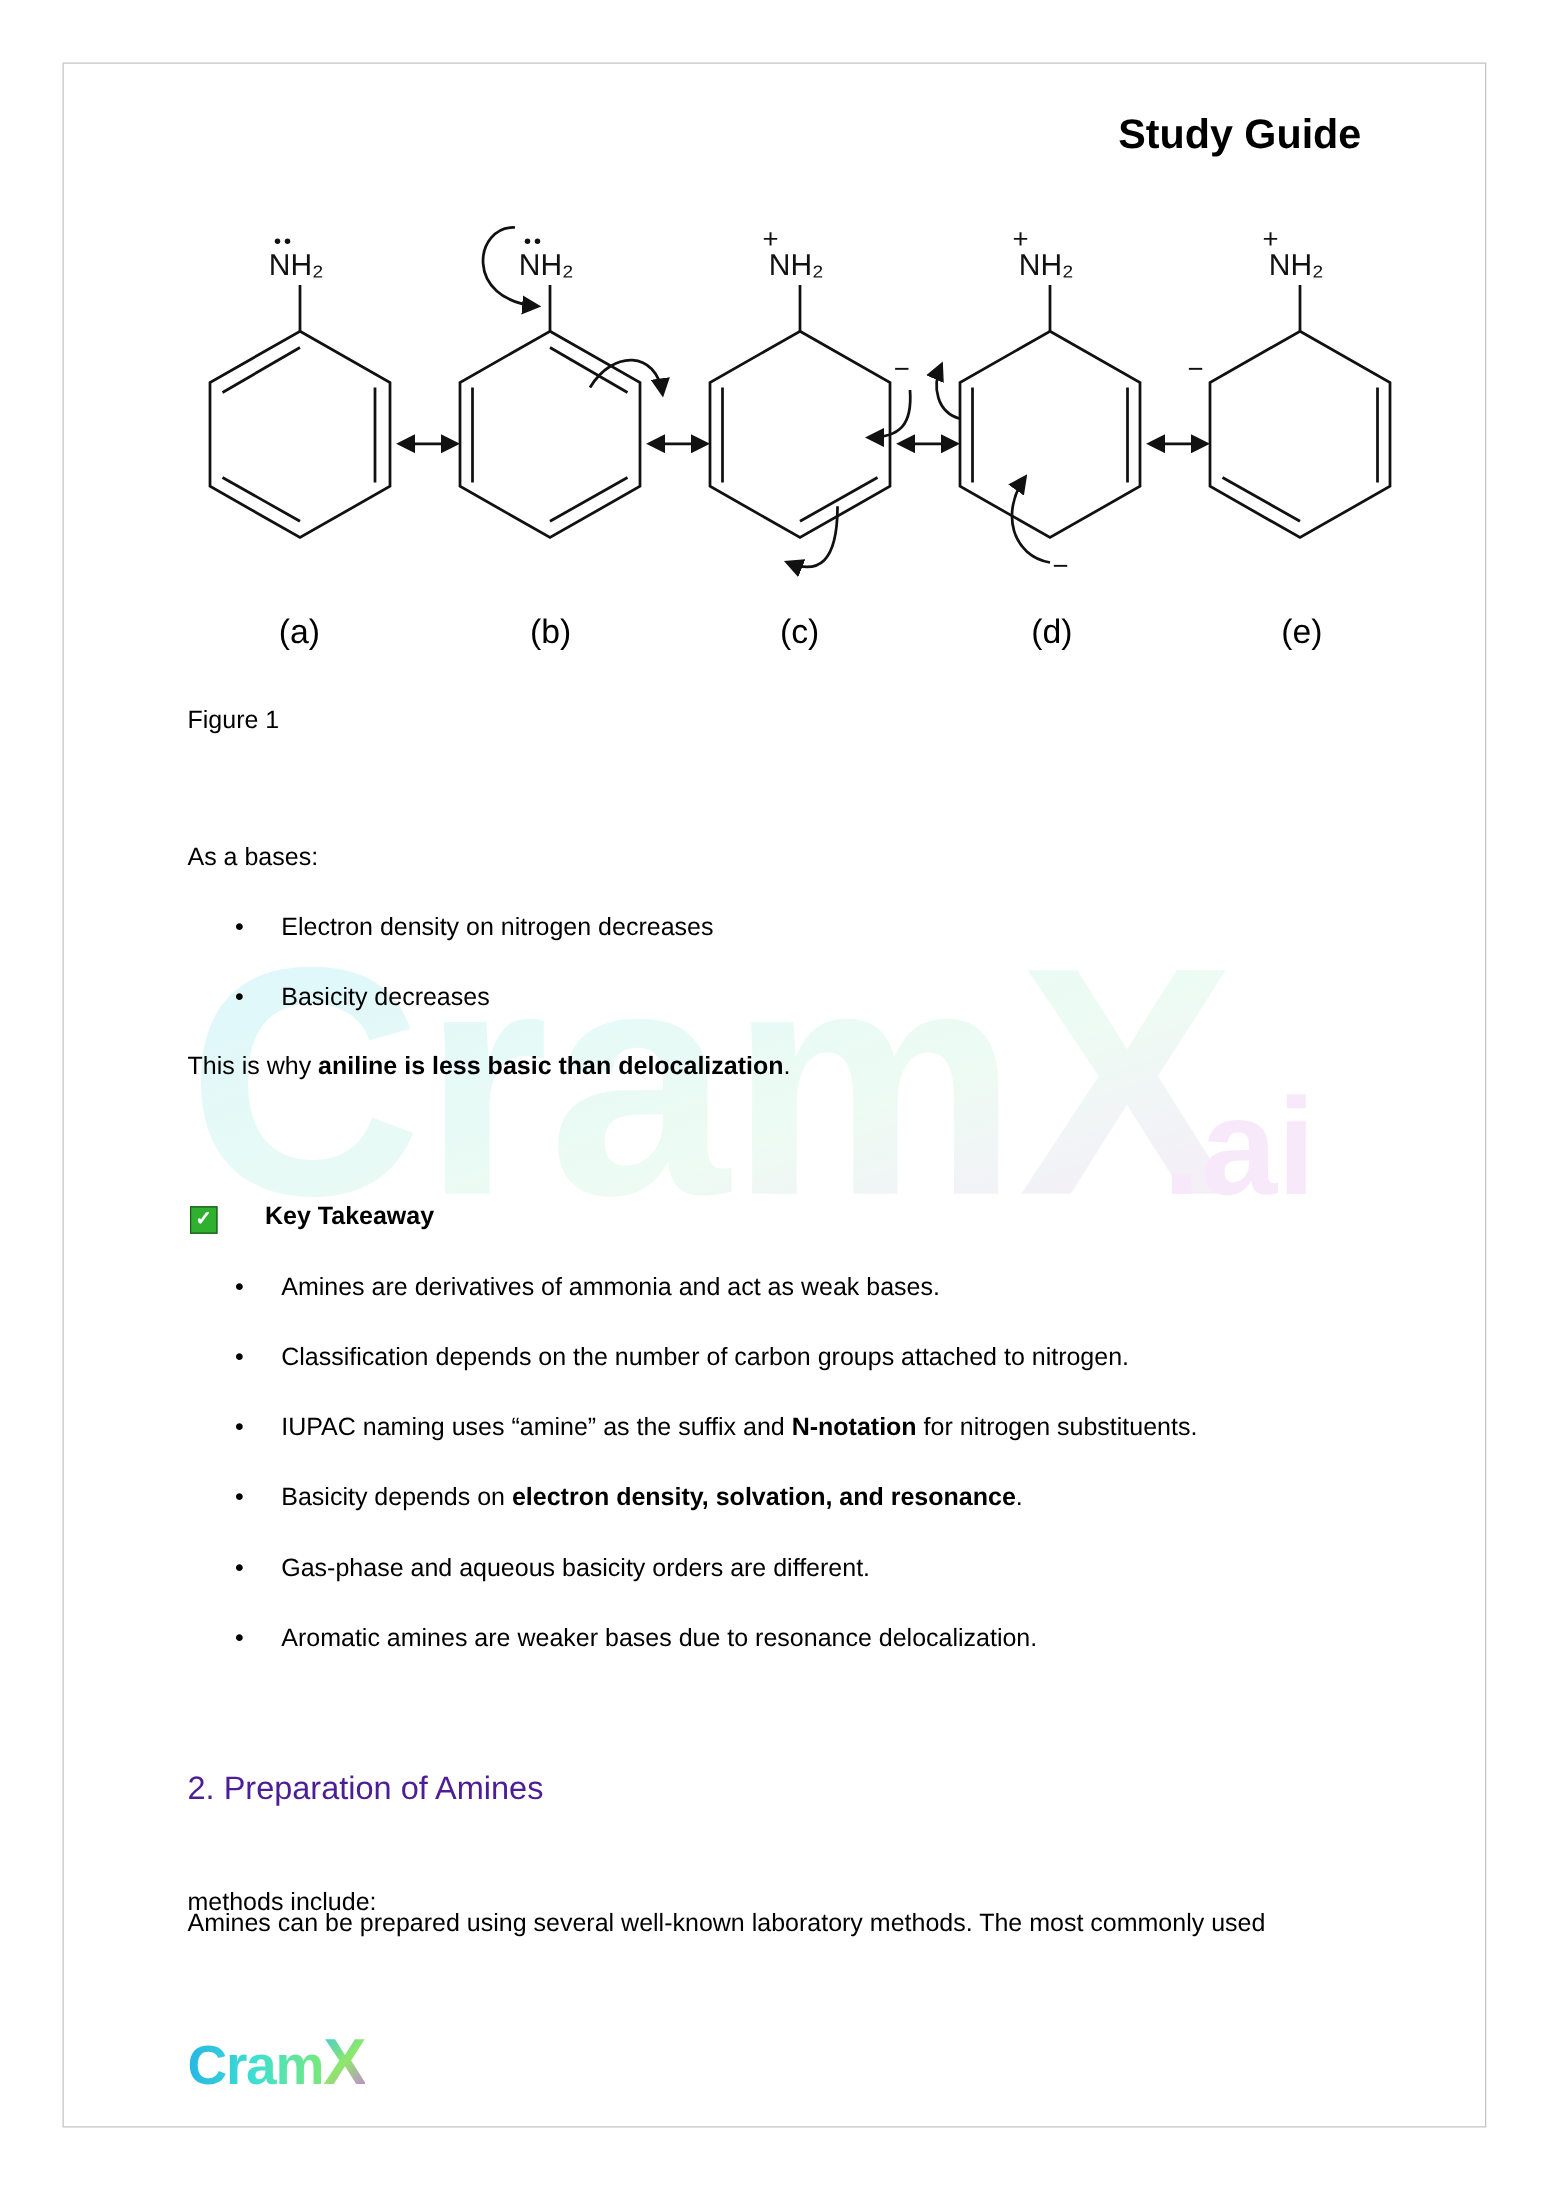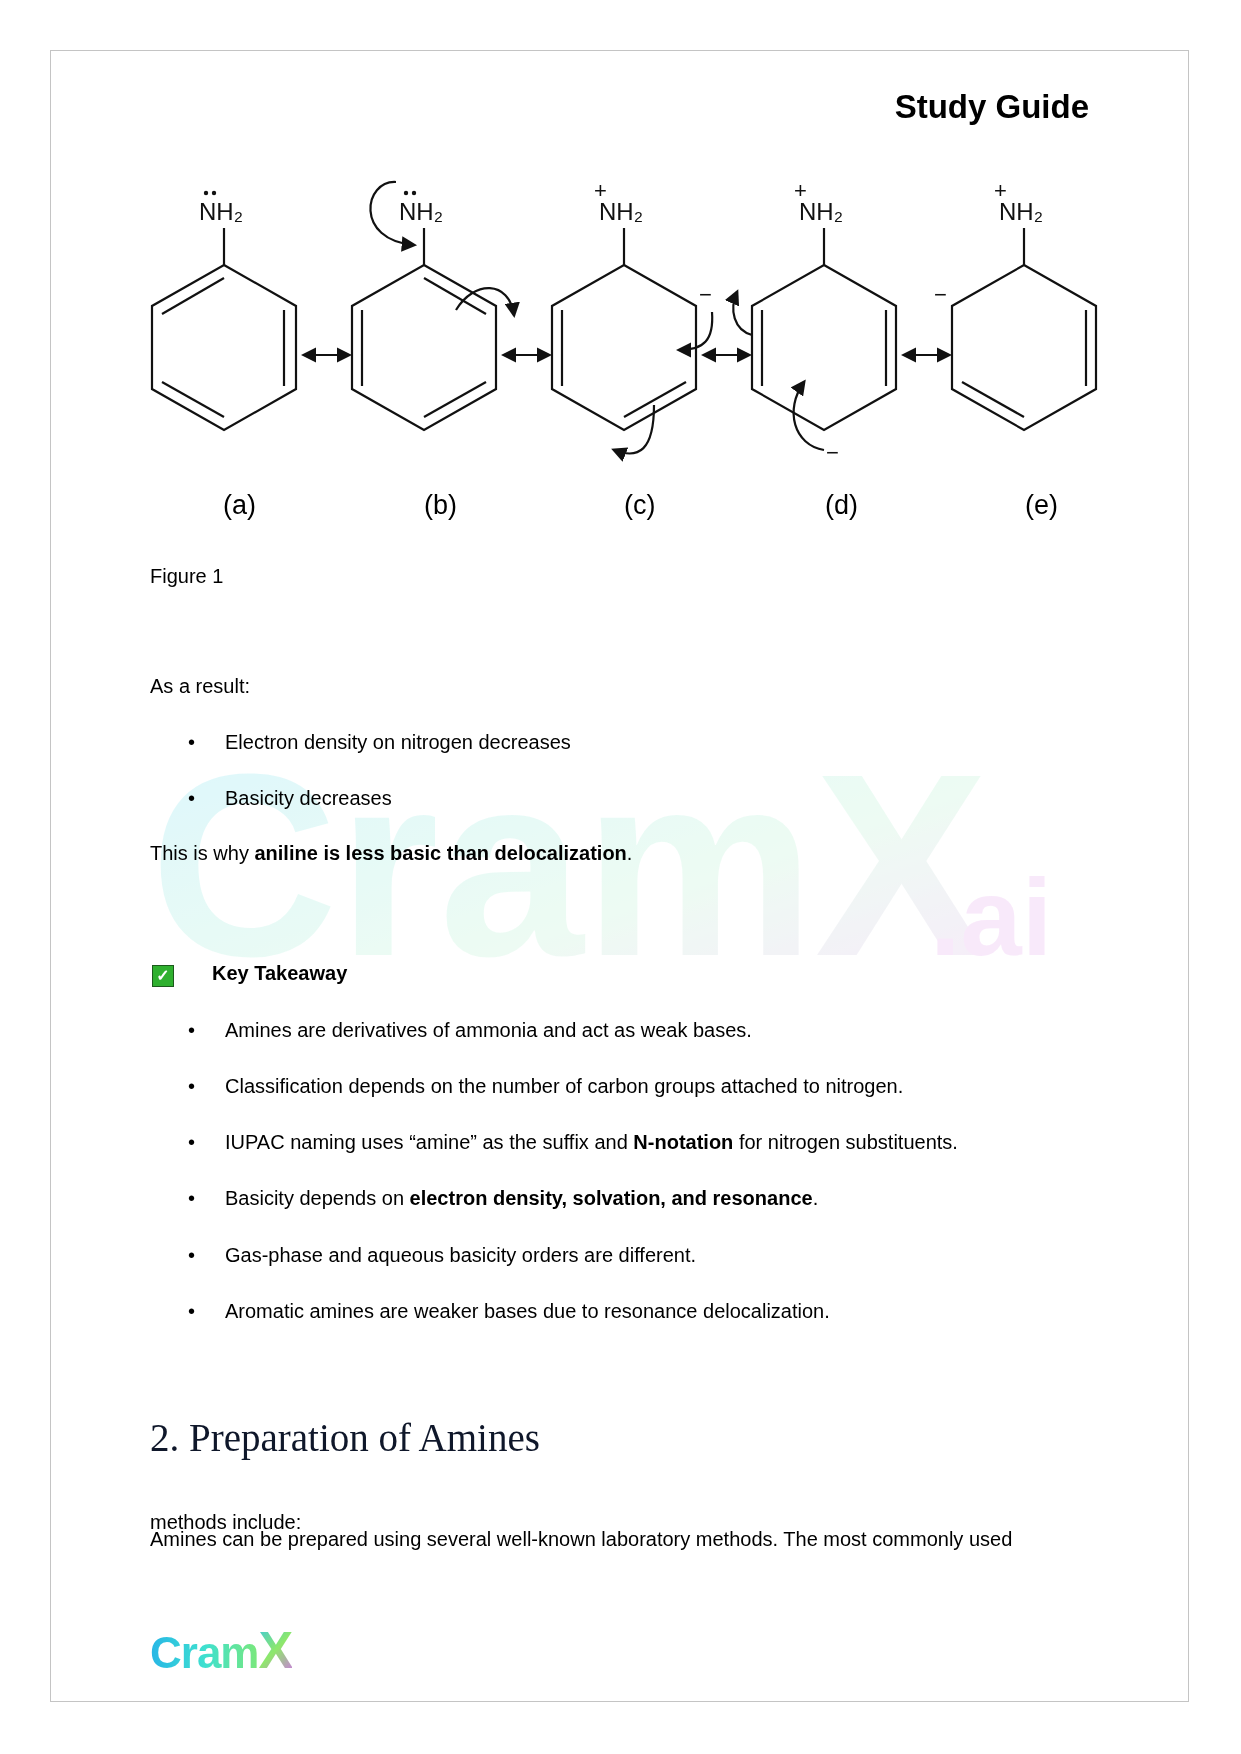--- a/index.html
+++ b/index.html
@@ -1,33 +1,33 @@
 <!DOCTYPE html>
 <html><head>
 <meta charset="utf-8">
 <style>
   html, body { margin:0; padding:0; background:#ffffff; }
   body { width:1241px; height:1754px; position:relative; overflow:hidden;
          font-family:"Liberation Sans", sans-serif; color:#000; }
   .page-frame { position:absolute; left:50px; top:50px; width:1139px; height:1652px;
                 border:1px solid #c4c4c4; box-sizing:border-box; }
   .header-title { position:absolute; right:152px; top:88px; font-size:33px; font-weight:bold; }
-  .figure { position:absolute; left:134px; top:160px; width:990px; height:380px; }
+  .figure { position:absolute; left:150px; top:160px; width:990px; height:380px; }
   .figure svg { width:100%; height:100%; }
   .fig-label { position:absolute; top:490px; font-size:27px; }
   .caption { position:absolute; left:150px; top:565px; font-size:20px; font-weight:normal; }
   .text { position:absolute; left:150px; font-size:20px; line-height:36px; }
   .bullet { position:absolute; left:188px; font-size:20px; }
   .bullet-text { position:absolute; left:225px; font-size:20px; }
   b { font-weight:bold; }
   .kt-icon { position:absolute; left:152px; top:965px; width:22px; height:22px; background:#2fb02f;
              border:1px solid #1c5a1c; box-sizing:border-box; color:#fff; font-size:16px;
              line-height:20px; text-align:center; font-weight:bold; }
   .kt-label { position:absolute; left:184px; top:962px; font-size:20px; font-weight:bold;margin-left:28px; }
-  .section-heading { position:absolute; left:150px; top:1415px; font-size:39px; color:#0f172a;font-family:Liberation Serif, serif; }
+  .section-heading { position:absolute; left:150px; top:1415px; font-size:26px; color:#4c1d95; }
   .watermark { position:absolute; left:150px; top:750px; width:940px; height:250px; pointer-events:none; opacity:0.55; }
   .logo { position:absolute; left:150px; top:1620px; font-size:44px; font-weight:bold; letter-spacing:-1px; }
   .logo .c { background:linear-gradient(90deg,#27b6e6,#3ee0d0,#7be87a); -webkit-background-clip:text; background-clip:text; color:transparent; }
   .logo .x { background:linear-gradient(135deg,#35c6e8,#8ee86a,#d56bf0); -webkit-background-clip:text; background-clip:text; color:transparent; font-size:52px; }
 </style>
 </head>
 <body>
 
 <div class="page-frame"></div>
 
@@ -118,21 +118,21 @@
 </div>
 
 <div class="fig-label" style="left:223px">(a)</div>
 <div class="fig-label" style="left:424px">(b)</div>
 <div class="fig-label" style="left:624px">(c)</div>
 <div class="fig-label" style="left:825px">(d)</div>
 <div class="fig-label" style="left:1025px">(e)</div>
 
 <div class="caption">Figure 1</div>
 
-<div class="text" style="top:668px">As a result:</div>
+<div class="text" style="top:668px">As a bases:</div>
 
 <div class="bullet" style="top:731px">•</div>
 <div class="bullet-text" style="top:731px">Electron density on nitrogen decreases</div>
 <div class="bullet" style="top:787px">•</div>
 <div class="bullet-text" style="top:787px">Basicity decreases</div>
 
 <div class="text" style="top:835px"><span>This is why </span><b>aniline is less basic than delocalization</b><span>.</span></div>
 
 <div class="kt-icon">✓</div>
 <div class="kt-label">Key Takeaway</div>

